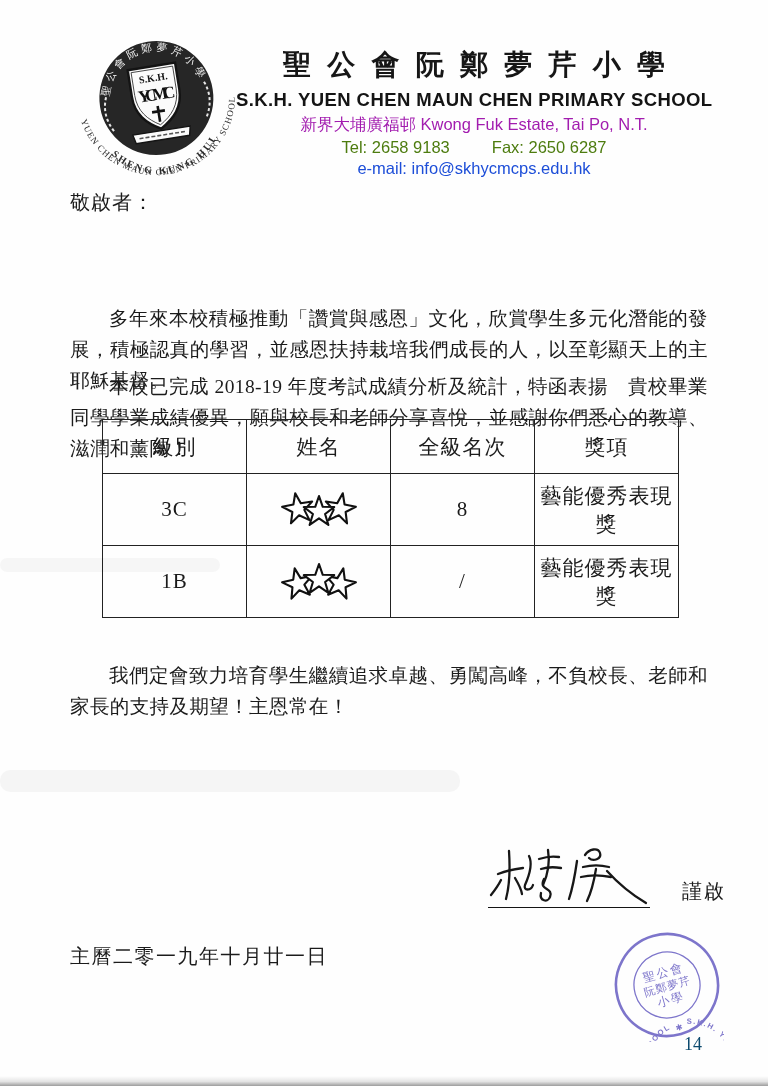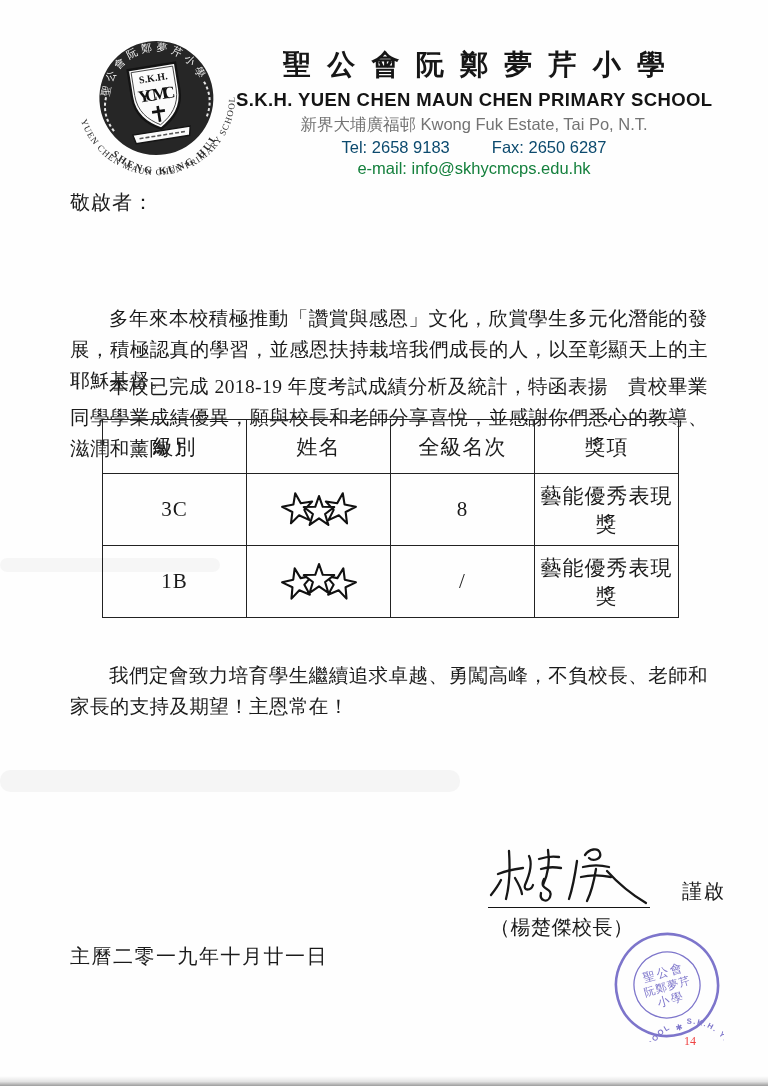--- a/index.html
+++ b/index.html
@@ -12,24 +12,24 @@
   .logo { position:absolute; left:66px; top:32px; width:182px; height:166px; }
   .header-block { position:absolute; left:236px; top:46px; width:476px; text-align:center; }
   .school-zh {
     font-size:28px; font-weight:bold; letter-spacing:0.58em; margin-right:-0.58em;
     white-space:nowrap; color:#161616;
   }
   .school-en {
     font-family:"Liberation Sans", sans-serif; font-weight:bold; font-size:18.5px;
     letter-spacing:0.4px; margin-top:5px; white-space:nowrap; color:#141414;
   }
-  .addr-line { font-family:"Liberation Sans", sans-serif; font-size:16.5px; margin-top:3px; color:#737373; }
-  .telfax-line { font-family:"Liberation Sans", sans-serif; font-size:16.5px; margin-top:2px; color:#0c4a6e; }
+  .addr-line { font-family:"Liberation Sans", sans-serif; font-size:16.5px; margin-top:3px; color:#a21caf; }
+  .telfax-line { font-family:"Liberation Sans", sans-serif; font-size:16.5px; margin-top:2px; color:#4d7c0f; }
   .telfax-line .gap { display:inline-block; width:42px; }
-  .email-line { font-family:"Liberation Sans", sans-serif; font-size:16.5px; margin-top:2px; color:#15803d; }
+  .email-line { font-family:"Liberation Sans", sans-serif; font-size:16.5px; margin-top:2px; color:#1d4ed8; }
   
   .salutation { position:absolute; left:70px; top:189px; font-size:20px; letter-spacing:1px; }
   .title-wrap { position:absolute; left:0; top:234px; width:100%; text-align:center; }
   .letter-title {
     display:inline-block; font-size:19.5px; font-weight:bold; letter-spacing:0.5px;
     border-bottom:2px solid #141414; padding:0 1px 2px 1px;
   }
   .para { position:absolute; left:70px; width:638px; font-size:19.5px; line-height:31px;
           text-indent:2em; text-align:justify; letter-spacing:0.4px; }
   .para1 { top:283px; }
@@ -51,21 +51,21 @@
   .closing-block { position:absolute; left:70px; top:702px; font-size:19.5px; line-height:26px; }
   .closing-block .cb-line { margin-bottom:6.5px; letter-spacing:0.6px; }
   .closing-block .indent { text-indent:2em; }
   
   .signature-svg { position:absolute; left:484px; top:840px; }
   .sig-line { position:absolute; left:488px; top:907px; width:162px; border-top:1.6px solid #141414; }
   .sign-off { position:absolute; left:682px; top:878px; font-size:20px; letter-spacing:2px; }
   .signer-name { position:absolute; left:490px; top:914px; font-size:20px; letter-spacing:0.5px; }
   .stamp-svg { position:absolute; left:610px; top:928px; opacity:0.88; }
   .date-line { position:absolute; left:70px; top:943px; font-size:20px; letter-spacing:1.5px; }
-  .page-number { position:absolute; left:684px; top:1034px; font-size:12px; color:#ef4444; }
+  .page-number { position:absolute; left:684px; top:1034px; font-size:18px; color:#0c4a6e; }
   
   .scan-streak { position:absolute; left:0; top:770px; width:460px; height:22px;
                  background:rgba(0,0,0,0.035); border-radius:10px; }
   .scan-streak2 { position:absolute; left:0; top:558px; width:220px; height:14px;
                   background:rgba(0,0,0,0.03); border-radius:8px; }
   .scan-bottom { position:absolute; left:0; right:0; bottom:0; height:10px;
     background:linear-gradient(to bottom, rgba(0,0,0,0) 0%, rgba(0,0,0,0.10) 55%, rgba(0,0,0,0.38) 100%); }
 </style>
 </head>
 <body>
@@ -180,21 +180,20 @@
       <path d="M93,21 C91,35 89,47 85,59"></path>
       <path d="M101,15 C105,9 114,7 116,13 C118,19 109,22 105,18"></path>
       <path d="M99,27 C107,25 117,25 125,27"></path>
       <path d="M97,37 C105,35 117,35 127,37"></path>
       <path d="M112,29 C110,41 108,51 103,61"></path>
       <path d="M123,31 C132,41 145,53 162,63"></path>
     </g>
   </svg>
   <div class="sig-line"></div>
   <div class="sign-off">謹啟</div>
-  <div class="signer-name">（楊楚傑校長）</div>
 
   <svg class="stamp-svg" width="114" height="114" viewBox="0 0 114 114">
     <g transform="rotate(-16 57 57)" fill="none">
       <circle cx="57" cy="57" r="51" stroke="#6c63c4" stroke-width="2.6"></circle>
       <circle cx="57" cy="57" r="33" stroke="#6c63c4" stroke-width="1.3"></circle>
       <defs>
         <path id="stampRing" d="M 57,99 A 42,42 0 1 1 56.9,99" fill="none"></path>
       </defs>
       <text font-size="7.6" fill="#6c63c4" letter-spacing="1.4" font-family="Liberation Sans, sans-serif" font-weight="bold">
         <textPath href="#stampRing" startOffset="50%" text-anchor="middle">S.K.H. YUEN CHEN MAUN CHEN PRIMARY SCHOOL</textPath>

